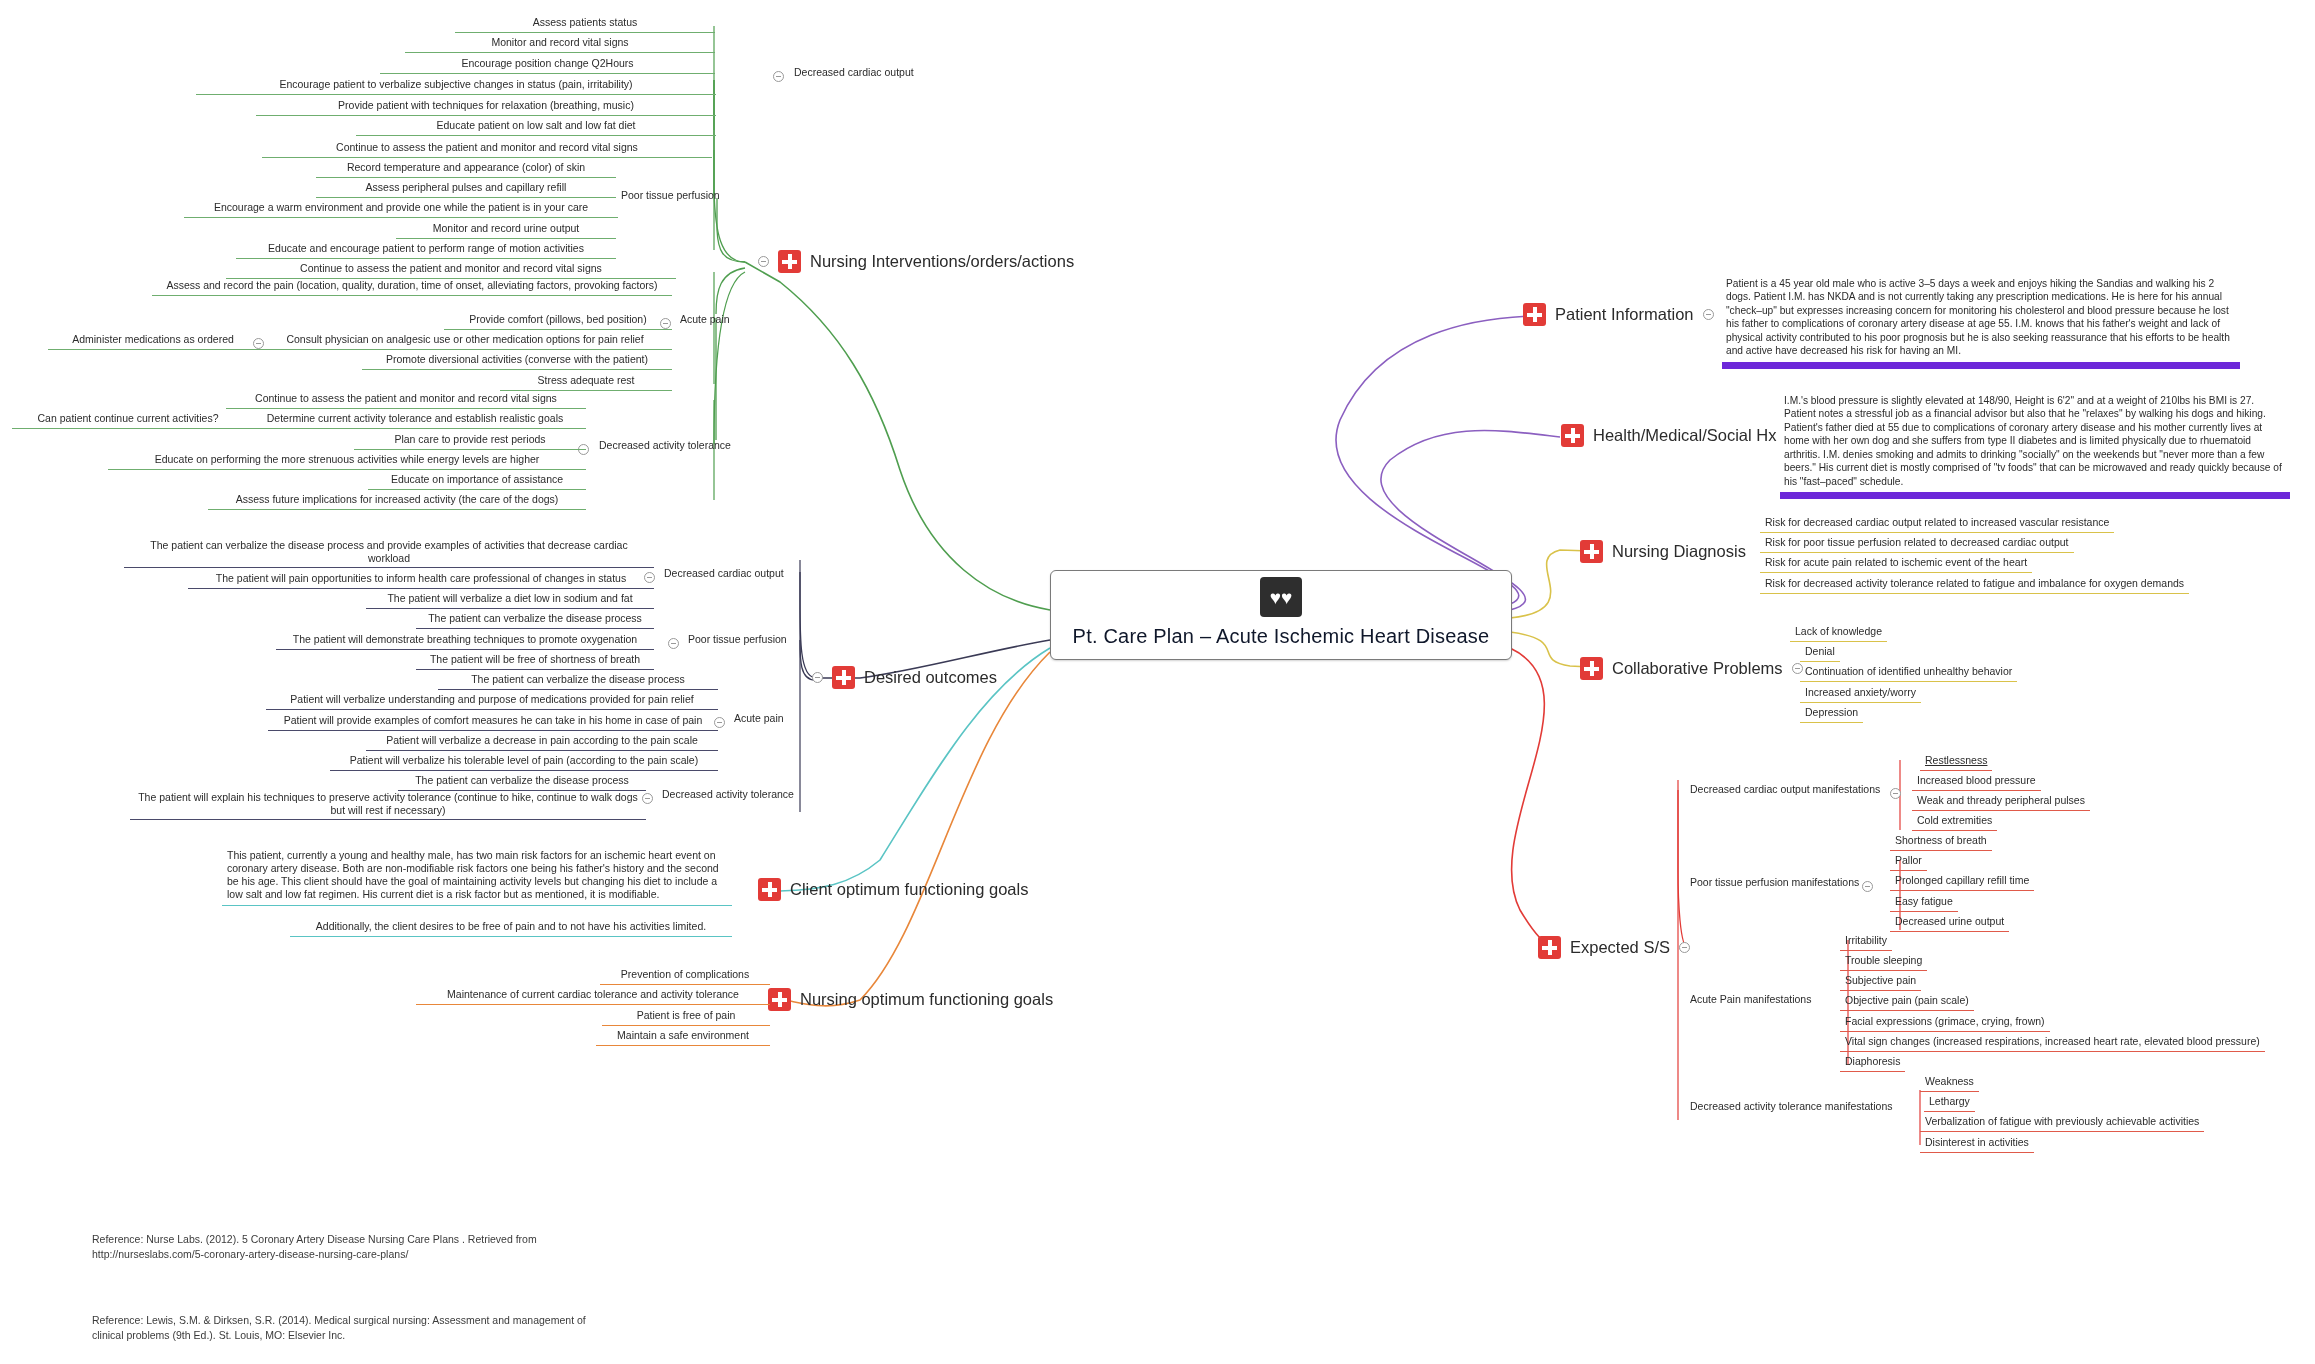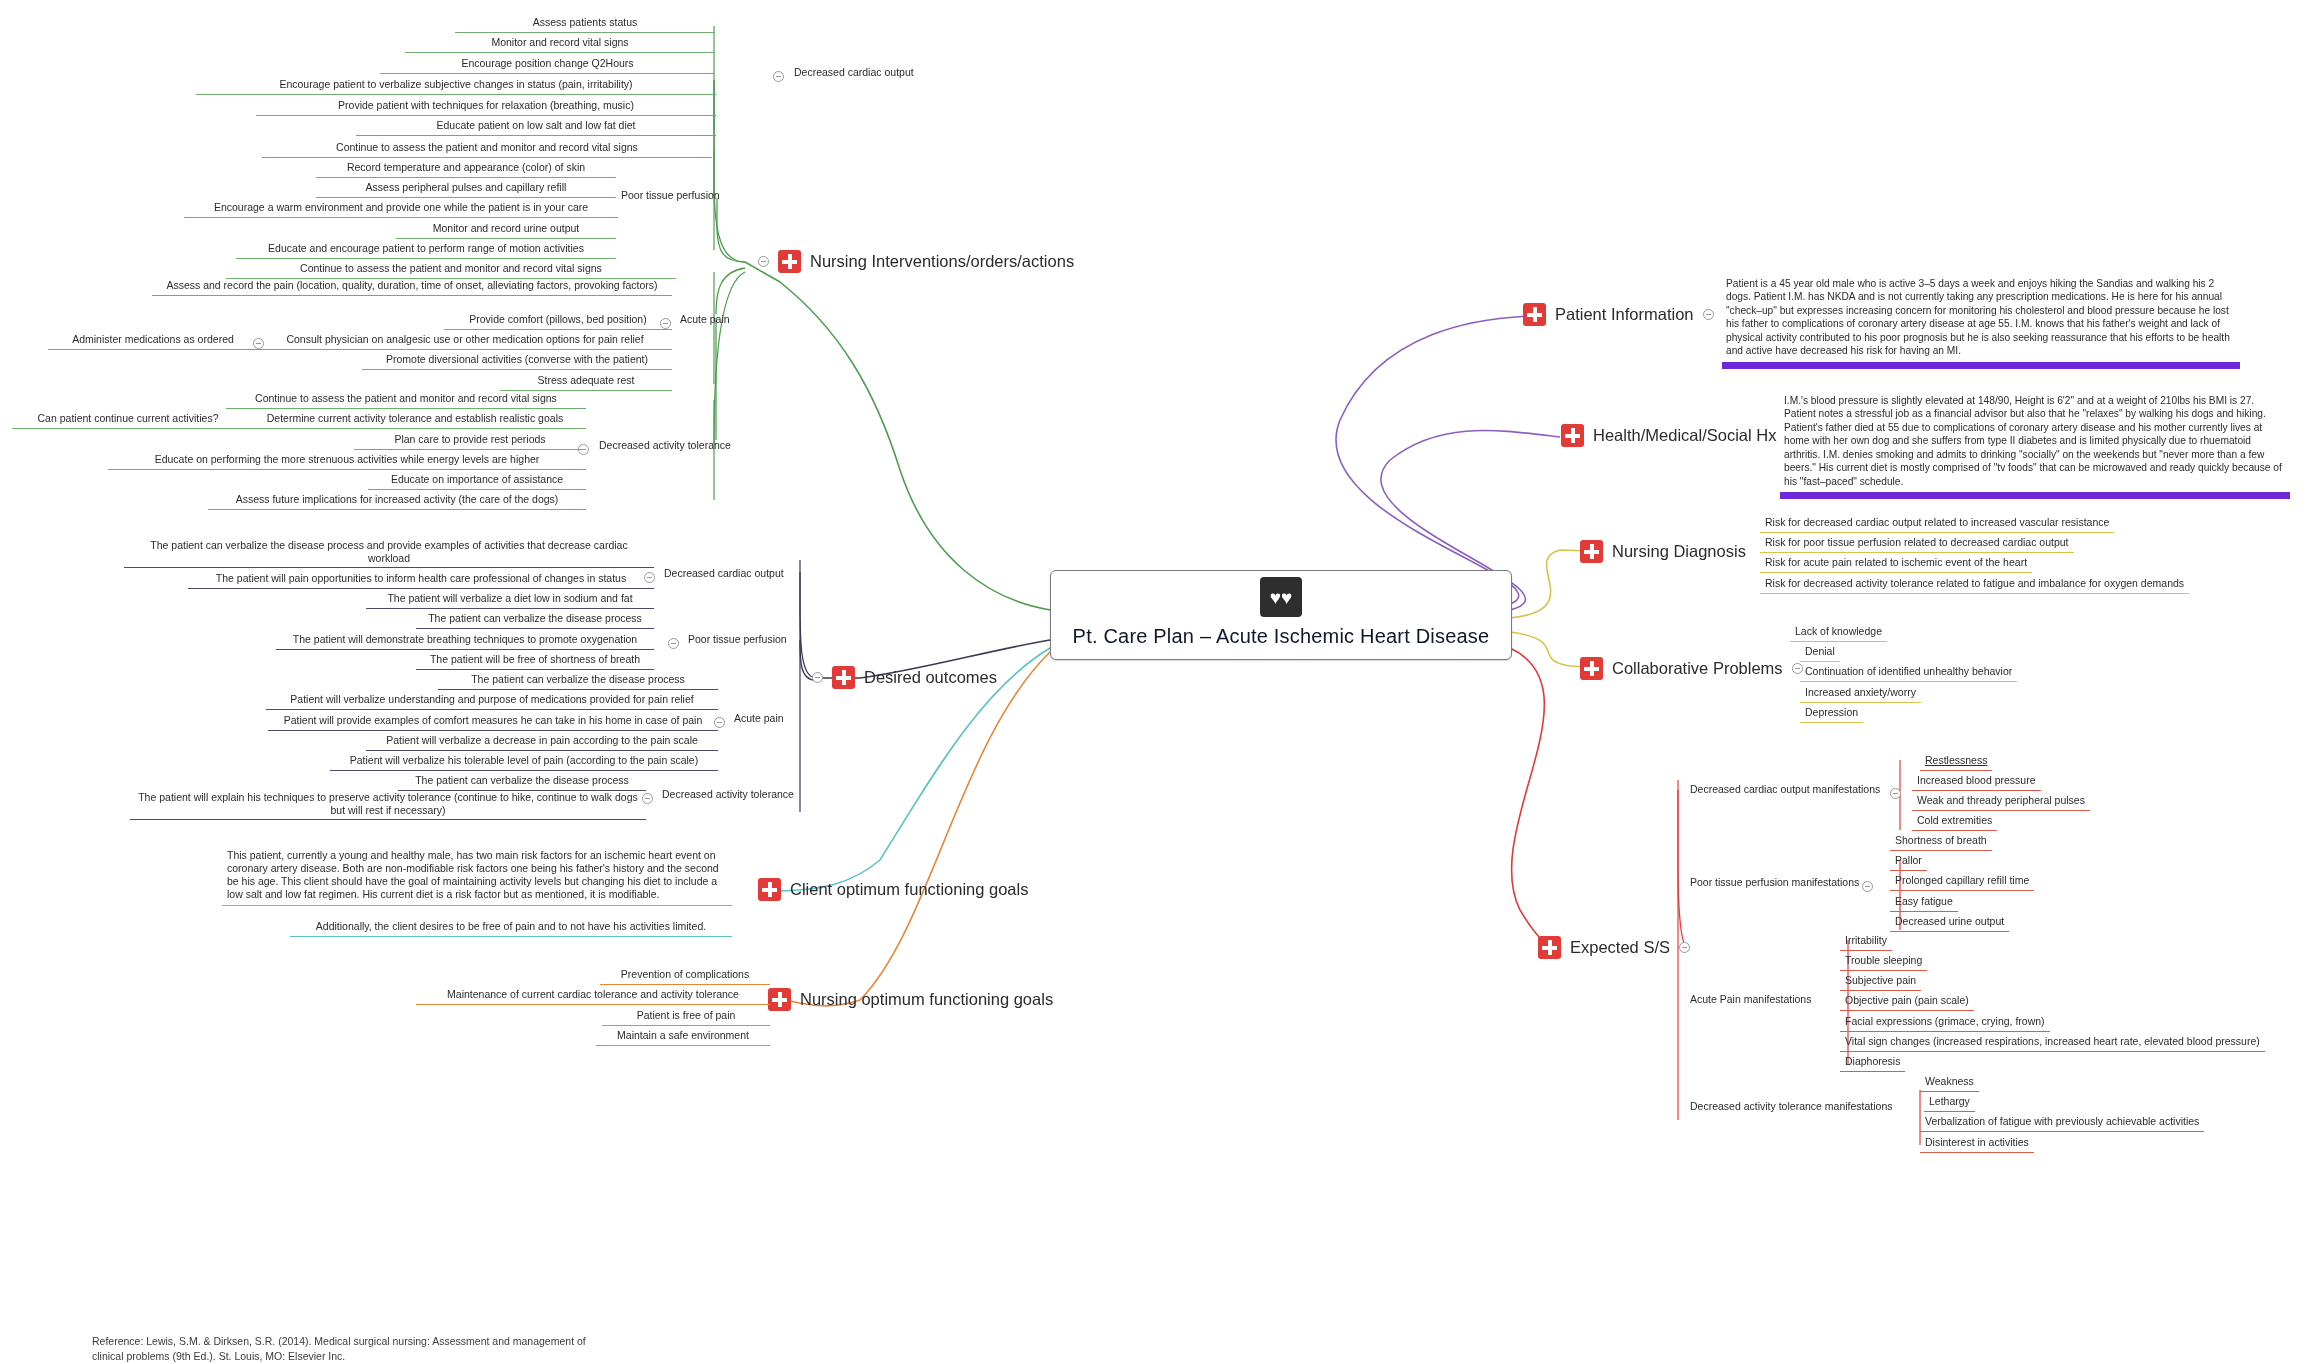--- a/index.html
+++ b/index.html
@@ -284,15 +284,16 @@
   <div class="leaf r" style="left:1840px;top:1013px;">Facial expressions (grimace, crying, frown)</div>
   <div class="leaf r" style="left:1840px;top:1033px;">Vital sign changes (increased respirations, increased heart rate, elevated blood pressure)</div>
   <div class="leaf r" style="left:1840px;top:1053px;">Diaphoresis</div>
 
   <div class="sub" style="left:1686px;top:1098px;">Decreased activity tolerance manifestations</div>
   <div class="leaf r" style="left:1920px;top:1073px;">Weakness</div>
   <div class="leaf r" style="left:1904px;top:1093px;margin-left:20px;">Lethargy</div>
   <div class="leaf r" style="left:1920px;top:1113px;">Verbalization of fatigue with previously achievable activities</div>
   <div class="leaf r" style="left:1920px;top:1134px;">Disinterest in activities</div>
 
-  <div class="ref" style="left:92px;top:1313px;margin-top:21px;">Reference: Lewis, S.M. &amp; Dirksen, S.R. (2014). Medical surgical nursing: Assessment and management of clinical problems (9th Ed.). St. Louis, MO: Elsevier Inc.</div>
+  <div class="ref" style="left:92px;top:1232px;">Reference: Nurse Labs. (2012). 5 Coronary Artery Disease Nursing Care Plans . Retrieved from http://nurseslabs.com/5-coronary-artery-disease-nursing-care-plans/</div>
+  <div class="ref" style="left:92px;top:1313px;">Reference: Lewis, S.M. &amp; Dirksen, S.R. (2014). Medical surgical nursing: Assessment and management of clinical problems (9th Ed.). St. Louis, MO: Elsevier Inc.</div>
 
 </div>
 
 </body></html>

